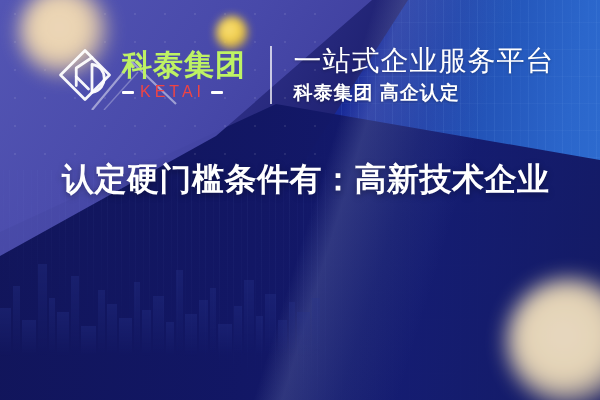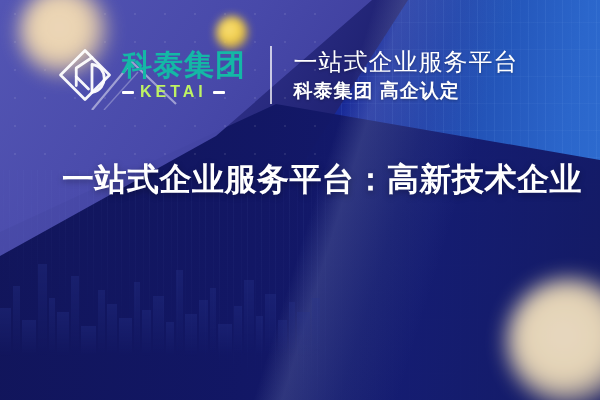--- a/index.html
+++ b/index.html
@@ -126,37 +126,37 @@
   .header{
     position:absolute;left:0;top:38px;width:600px;height:74px;
     display:flex;align-items:center;
   }
   .logo-wrap{
     display:flex;align-items:center;margin-left:57px;
   }
   .logo-mark{width:56px;height:56px;flex:0 0 auto;}
   .logo-text{margin-left:9px;display:flex;flex-direction:column;align-items:center;}
   .logo-cn{
-    font-size:30px;font-weight:bold;color:#14b8a6;letter-spacing:1px;
+    font-size:30px;font-weight:bold;color:#bef264;letter-spacing:1px;
     line-height:1;white-space:nowrap;
     font-family:"Liberation Sans","DejaVu Sans",sans-serif;
   }
   .logo-en-row{display:flex;align-items:center;margin-top:4px;width:100%;}
   .logo-en-row .dash{height:3px;background:#fff;flex:0 0 12px;border-radius:1px;}
   .logo-en{
-    font-size:16px;font-weight:bold;color:#bef264;letter-spacing:4px;
+    font-size:16px;font-weight:normal;color:#ef4444;letter-spacing:4px;
     margin:0 6px;line-height:1;white-space:nowrap;
   }
   .vsep{
     width:1.5px;height:58px;background:rgba(255,255,255,.72);
     margin-left:24px;margin-right:22px;flex:0 0 auto;
   }
   .tagline{display:flex;flex-direction:column;justify-content:center;}
   .tagline-main{
-    font-size:24px;color:#ffffff;line-height:1.08;white-space:nowrap;
+    font-size:28px;color:#ffffff;line-height:1.08;white-space:nowrap;
     letter-spacing:1px;font-weight:400;
     text-shadow:0 1px 3px rgba(0,0,0,.28);
   }
   .tagline-sub{
     font-size:19px;color:#ffffff;line-height:1.1;white-space:nowrap;
     margin-top:6px;letter-spacing:1px;font-weight:bold;
     text-shadow:0 1px 3px rgba(0,0,0,.3);
   }
 
   
@@ -246,16 +246,16 @@
 
     <div class="vsep"></div>
 
     <div class="tagline">
       <div class="tagline-main">一站式企业服务平台</div>
       <div class="tagline-sub">科泰集团 高企认定</div>
     </div>
   </div>
 
   <div class="title">
-    <span class="line">一站式企业服务平台：高新技术企业</span>
+    <span class="line">认定硬门槛条件有：高新技术企业</span>
   </div>
 
 </div>
 
 </body></html>

